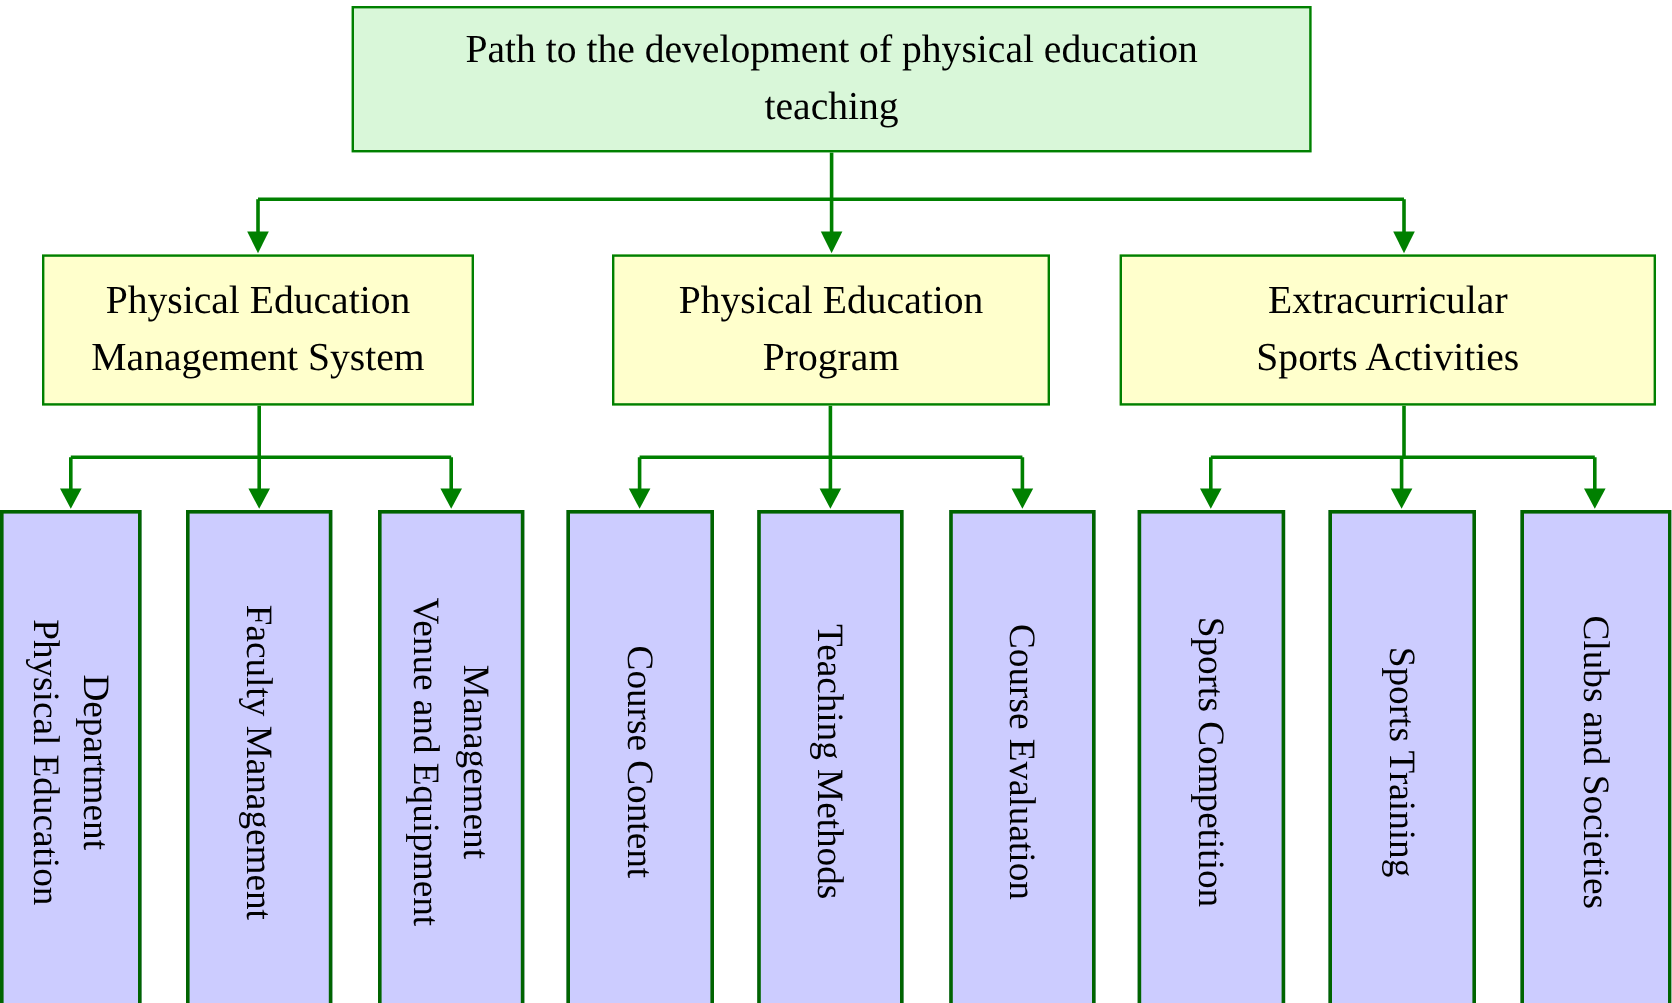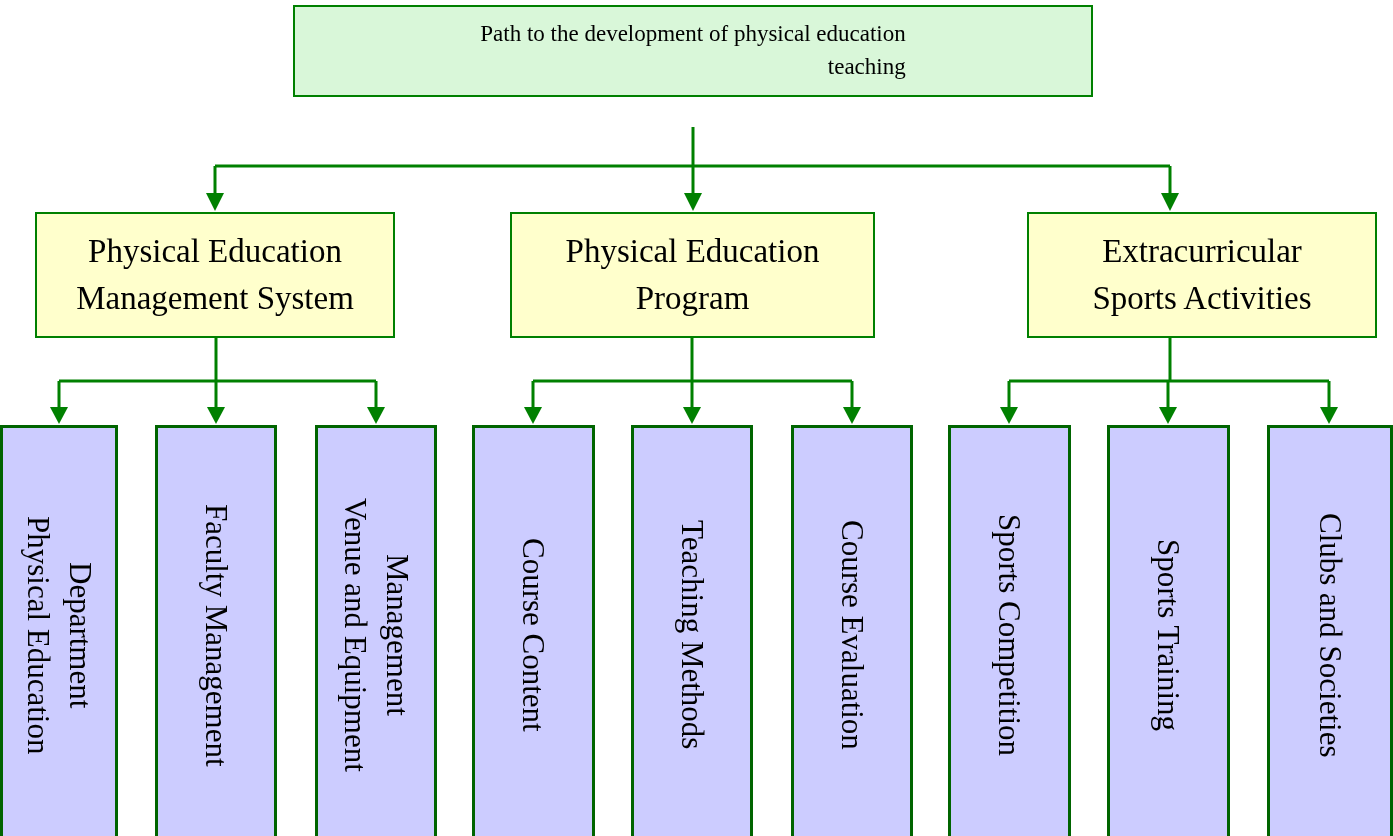--- a/index.html
+++ b/index.html
@@ -21,35 +21,35 @@
   svg.connectors polygon { fill: var(--line, #008000); }
 
   .box {
     position: absolute;
     display: flex; align-items: center; justify-content: center;
     text-align: center;
   }
   .box span { white-space: pre-line; }
 
   .root {
-    left: 293px; top: 5px; width: 800px; height: 92px;
+    left: 293px; top: 5px; width: 800px; height: 122px;
     background: var(--root-fill, #d9f7d9);
     border: 2.5px solid var(--root-border, #008000);
-    font-size: 23px; line-height: 1.42; text-align: right;
+    font-size: 33px; line-height: 1.42;
   }
 
   .branch {
     top: 212px; height: 126px;
     background: var(--branch-fill, #ffffcc);
     border: 2.5px solid var(--branch-border, #008000);
     font-size: 33px; line-height: 1.42;
   }
   #branch-0 { left: 35px;  width: 360px; }
   #branch-1 { left: 510px; width: 365px; }
-  #branch-2 { left: 1027px; width: 350px; font-family: Liberation Serif, serif; }
+  #branch-2 { left: 933px; width: 447px; font-family: Liberation Serif, serif; }
 
   .leaf {
     top: 425px; height: 420px;
     background: var(--leaf-fill, #ccccff);
     border: 3px solid var(--leaf-border, #006400);
     font-size: 31px; line-height: 1.35;
   }
   .leaf span {
     writing-mode: vertical-lr;
     text-orientation: mixed;

